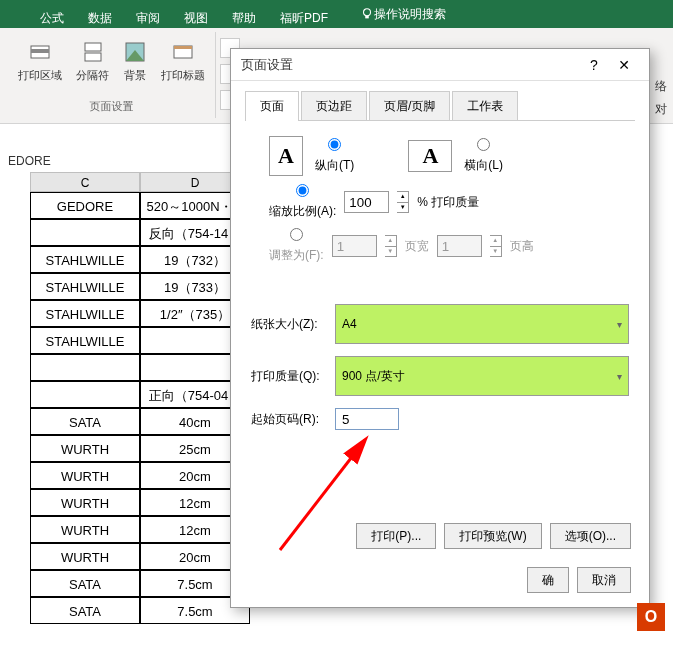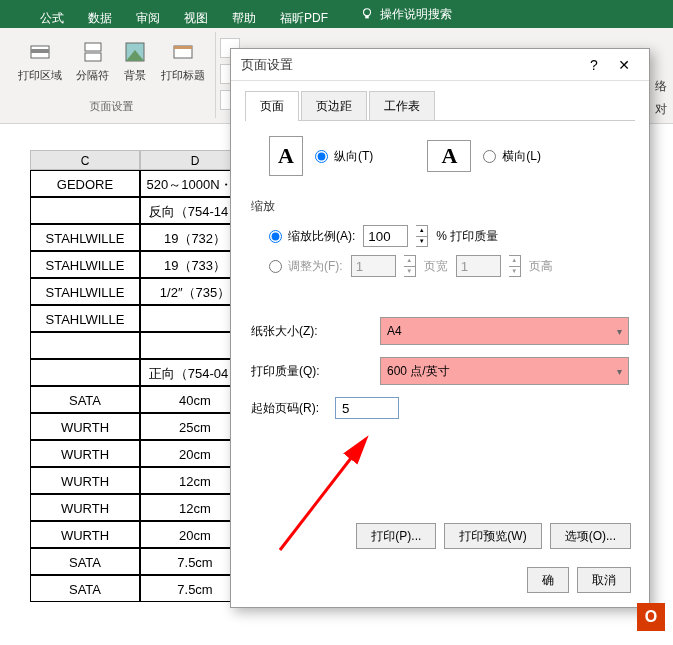--- a/index.html
+++ b/index.html
@@ -1,20 +1,20 @@
 <!DOCTYPE html>
 <html><head>
   <meta charset="utf-8">
   <style>
     * { box-sizing: border-box; margin: 0; padding: 0; }
     body { font-family: "Microsoft YaHei", sans-serif; font-size: 12px; background: #fff; width: 673px; height: 645px; overflow: hidden; position: relative; }
     
     .ribbon-tabs { background: #217346; color: #fff; height: 28px; display: flex; align-items: center; padding-left: 28px; }
     .ribbon-tab { padding: 0 12px; height: 20px; line-height: 28px; cursor: pointer; }
-    .tell-me { display: flex; align-items: center; gap: 6px; margin-left: 20px; }
+    .tell-me { display: flex; align-items: center; margin-left: 20px; }
     .lightbulb { width: 14px; height: 14px; }
     
     .ribbon-body { background: #f3f2f1; height: 96px; border-bottom: 1px solid #d4d4d4; display: flex; align-items: flex-start; padding: 4px 8px; position: relative; }
     .ribbon-group { display: flex; flex-direction: column; align-items: center; padding: 0 8px; border-right: 1px solid #d4d4d4; height: 86px; }
     .ribbon-icons { display: flex; gap: 10px; padding-top: 6px; }
     .ribbon-btn { display: flex; flex-direction: column; align-items: center; gap: 4px; cursor: pointer; padding: 2px; }
     .ribbon-btn .icon { width: 24px; height: 24px; }
     .ribbon-btn .lbl { font-size: 11px; color: #333; }
     .group-name { font-size: 11px; color: #666; margin-top: auto; padding-bottom: 4px; }
     .small-col { display: flex; flex-direction: column; gap: 6px; padding: 6px 4px; }
@@ -40,34 +40,34 @@
     .dialog-tabs { display: flex; padding: 10px 14px 0; }
     .dialog-tab { padding: 6px 14px; border: 1px solid #ccc; border-bottom: none; background: #f0f0f0; margin-right: 2px; font-size: 12px; cursor: pointer; }
     .dialog-tab.active { background: #fff; position: relative; z-index: 2; }
     .dialog-tab-line { border-bottom: 1px solid #ccc; margin: 0 14px; position: relative; top: -1px; }
     
     .dialog-body { padding: 14px 20px; }
     .section-label { font-size: 12px; color: #333; margin: 8px 0 10px; }
     .orient-row { display: flex; align-items: center; gap: 12px; padding-left: 18px; }
     .orient-icon { width: 34px; height: 40px; border: 1px solid #999; display: flex; align-items: center; justify-content: center; font-family: serif; font-size: 22px; font-weight: bold; }
     .orient-icon.landscape { width: 44px; height: 32px; }
-    .radio-wrap { display: flex; align-items: center; gap: 6px; }
+    .radio-wrap { display: flex; align-items: center; gap: 6px; flex-direction: column; }
     input[type=radio] { width: 13px; height: 13px; }
     
     .scale-row { display: flex; align-items: center; gap: 8px; padding-left: 18px; margin: 8px 0; }
     .num-input { width: 45px; height: 22px; border: 1px solid #999; padding: 4px 4px; text-align: left; }
     .spinner { width: 12px; height: 22px; border: 1px solid #999; border-left: none; display: flex; flex-direction: column; }
     .spinner div { flex: 1; border-bottom: 1px solid #999; font-size: 6px; text-align: center; line-height: 9px; }
     .spinner div:last-child { border-bottom: none; }
     .disabled { color: #999; }
     .disabled input { background: #f4f4f4; color: #999; }
     
     .field-row { display: flex; align-items: center; margin: 12px 0; }
     .field-label { width: 84px; font-size: 12px; }
-    .dropdown { flex: 1; height: 28px; border: 1px solid #999; padding: 0 6px; display: flex; align-items: center; justify-content: space-between; background: #fca5a5; margin-left: 45px; }
+    .dropdown { flex: 1; height: 40px; border: 1px solid #999; padding: 0 6px; display: flex; align-items: center; justify-content: space-between; background: #bef264; }
     .dropdown-arrow { font-size: 10px; color: #666; }
     .text-input { width: 64px; height: 22px; border: 1px solid #7a9cc6; padding: 0 6px; }
     
     .arrow-svg { position: absolute; left: 270px; top: 430px; pointer-events: none; }
     
     .dialog-footer { position: absolute; bottom: 14px; right: 18px; left: 18px; }
     .btn-row { display: flex; justify-content: flex-end; gap: 8px; margin-bottom: 18px; }
     .btn-row2 { display: flex; justify-content: flex-end; gap: 8px; }
     .dlg-btn { height: 26px; padding: 0 14px; border: 1px solid #999; background: #f0f0f0; font-size: 12px; cursor: pointer; }
     
@@ -133,20 +133,21 @@
     <div class="small-btn"></div>
     <div class="small-btn"></div>
   </div>
   <div class="right-side">
     <span>络</span>
     <span>对</span>
   </div>
 </div>
 
 <div class="sheet-area">
+  <div class="namebox-row">EDORE</div>
   <div class="col-headers">
     <div class="col-header ch-c">C</div>
     <div class="col-header ch-d">D</div>
   </div>
   <div id="grid-rows">
       <div class="grid-row">
         <div class="cell cell-c">GEDORE</div>
         <div class="cell cell-d">520～1000N・M</div>
       </div>
       <div class="grid-row">
@@ -214,40 +215,40 @@
 
 <div class="dialog">
   <div class="dialog-titlebar">
     <span class="dialog-title">页面设置</span>
     <span class="dialog-help">?</span>
     <span class="dialog-close">✕</span>
   </div>
   <div class="dialog-tabs">
     <div class="dialog-tab active">页面</div>
     <div class="dialog-tab">页边距</div>
+    <div class="dialog-tab">页眉/页脚</div>
     <div class="dialog-tab">工作表</div>
   </div>
   <div class="dialog-tab-line"></div>
 
   <div class="dialog-body">
     <div class="orient-row">
       <div class="orient-icon">A</div>
       <label class="radio-wrap">
         <input type="radio" name="orient" checked="" style="">
         <span>纵向(T)</span>
       </label>
       <div style="width:30px"></div>
       <div class="orient-icon landscape">A</div>
       <label class="radio-wrap">
         <input type="radio" name="orient" style="">
         <span>横向(L)</span>
       </label>
     </div>
 
-    <div class="section-label" style="margin-top:22px">缩放</div>
     <div class="scale-row">
       <label class="radio-wrap">
         <input type="radio" name="scale" checked="" style="">
         <span>缩放比例(A):</span>
       </label>
       <input class="num-input" value="100" style="">
       <div class="spinner">
           <div>▲</div>
           <div>▼</div>
         </div>
@@ -276,21 +277,21 @@
     <div class="field-row">
       <span class="field-label">纸张大小(Z):</span>
       <div class="dropdown">
         <span>A4</span>
         <span class="dropdown-arrow">▾</span>
       </div>
     </div>
     <div class="field-row">
       <span class="field-label">打印质量(Q):</span>
       <div class="dropdown">
-        <span>600 点/英寸</span>
+        <span>900 点/英寸</span>
         <span class="dropdown-arrow">▾</span>
       </div>
     </div>
     <div class="field-row">
       <span class="field-label">起始页码(R):</span>
       <input class="text-input" value="5" style="">
     </div>
   </div>
 
   <div class="dialog-footer">

